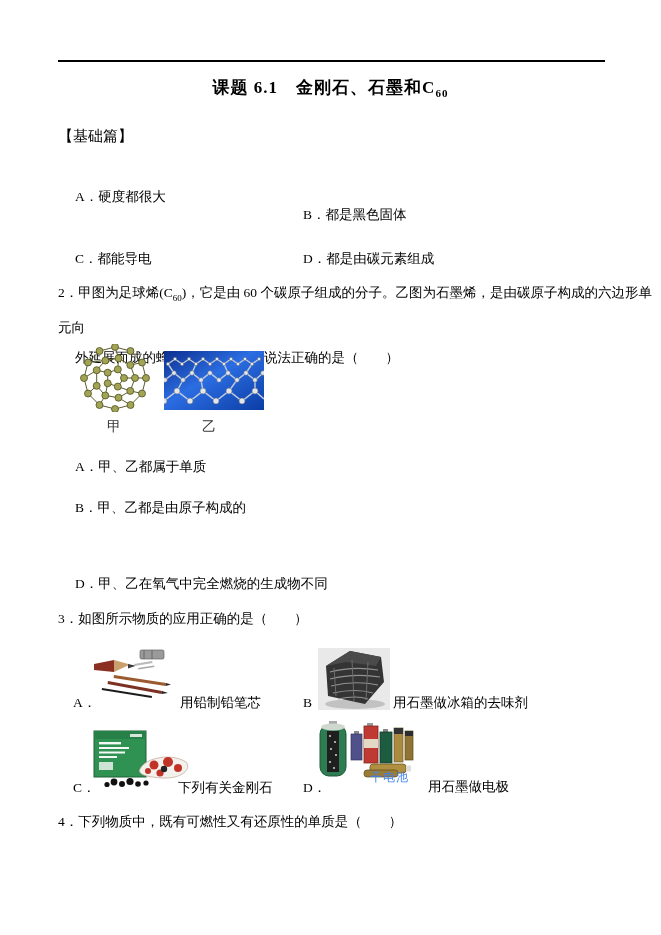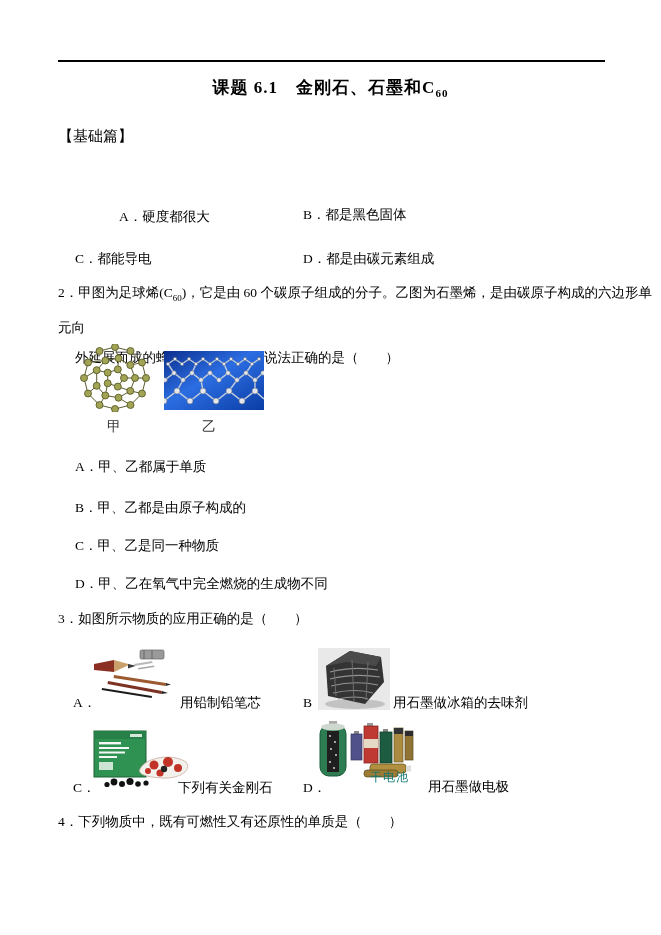--- a/index.html
+++ b/index.html
@@ -11,35 +11,35 @@
          font-size:17px;font-weight:bold;letter-spacing:1px;}
   .title sub{font-size:11px;font-weight:bold;}
   .section{position:absolute;left:58px;top:127px;font-size:15px;font-weight:normal;}
   .stem{font-size:13.5px;}
   .opt{font-size:13.5px;}
   .q2stem{position:absolute;left:58px;top:278px;width:596px;font-size:13.5px;line-height:30px;}
   .q2stem .l2{padding-left:17px;}
   .q2stem sub{font-size:9px;}
   .figlabel{position:absolute;font-size:14px;color:#333;}
   .caption{font-size:13.5px;}
-  .smallcap{position:absolute;font-size:12px;color:#0f766e;letter-spacing:1px;}
+  .smallcap{position:absolute;font-size:12px;color:#3b82f6;letter-spacing:1px;}
   svg{display:block;}
 </style>
 </head>
 <body>
 
 <div class="page">
 
   <div class="rule"></div>
 
   <div class="title"><span>课题 6.1　金刚石、石墨和C</span><sub>60</sub></div>
 
   <div class="section">【基础篇】</div>
 
-  <div class="abs opt" style="left:75px;top:208px;margin-left:44px;">A．硬度都很大</div>
+  <div class="abs opt" style="left:75px;top:188px;">A．硬度都很大</div>
   <div class="abs opt" style="left:303px;top:206px;">B．都是黑色固体</div>
   <div class="abs opt" style="left:75px;top:250px;">C．都能导电</div>
   <div class="abs opt" style="left:303px;top:250px;">D．都是由碳元素组成</div>
 
   <div class="q2stem">
     <div class="l1"><span>2．甲图为足球烯(C</span><sub>60</sub><span>)，它是由 60 个碳原子组成的分子。乙图为石墨烯，是由碳原子构成的六边形单元向</span></div>
     <div class="l2">外延展而成的蜂巢状结构。下列说法正确的是（　　）</div>
   </div>
 
   <div class="abs" style="left:75px;top:344px;">
@@ -154,21 +154,20 @@
           <circle cx="91" cy="40" r="3"></circle>
       </g>
     </svg>
   </div>
 
   <div class="figlabel" style="left:107px;top:418px;">甲</div>
   <div class="figlabel" style="left:202px;top:418px;">乙</div>
 
   <div class="abs opt" style="left:75px;top:458px;text-align:right;">A．甲、乙都属于单质</div>
   <div class="abs opt" style="left:75px;top:499px;">B．甲、乙都是由原子构成的</div>
-  <div class="abs opt" style="left:75px;top:537px;">C．甲、乙是同一种物质</div>
   <div class="abs opt" style="left:75px;top:575px;">D．甲、乙在氧气中完全燃烧的生成物不同</div>
 
   <div class="abs stem" style="left:58px;top:610px;">3．如图所示物质的应用正确的是（　　）</div>
 
   <div class="abs opt" style="left:73px;top:694px;">A．</div>
   <div class="abs" style="left:92px;top:648px;">
     <svg width="80" height="50" viewBox="0 0 80 50">
       <polygon points="2,16 22,12 22,24 2,22" fill="#8a2f22"></polygon>
       <polygon points="22,12 38,16.5 22,24" fill="#c9a06b"></polygon>
       <polygon points="36,15.9 44,17.8 36,20.4" fill="#3a3a3a"></polygon>

